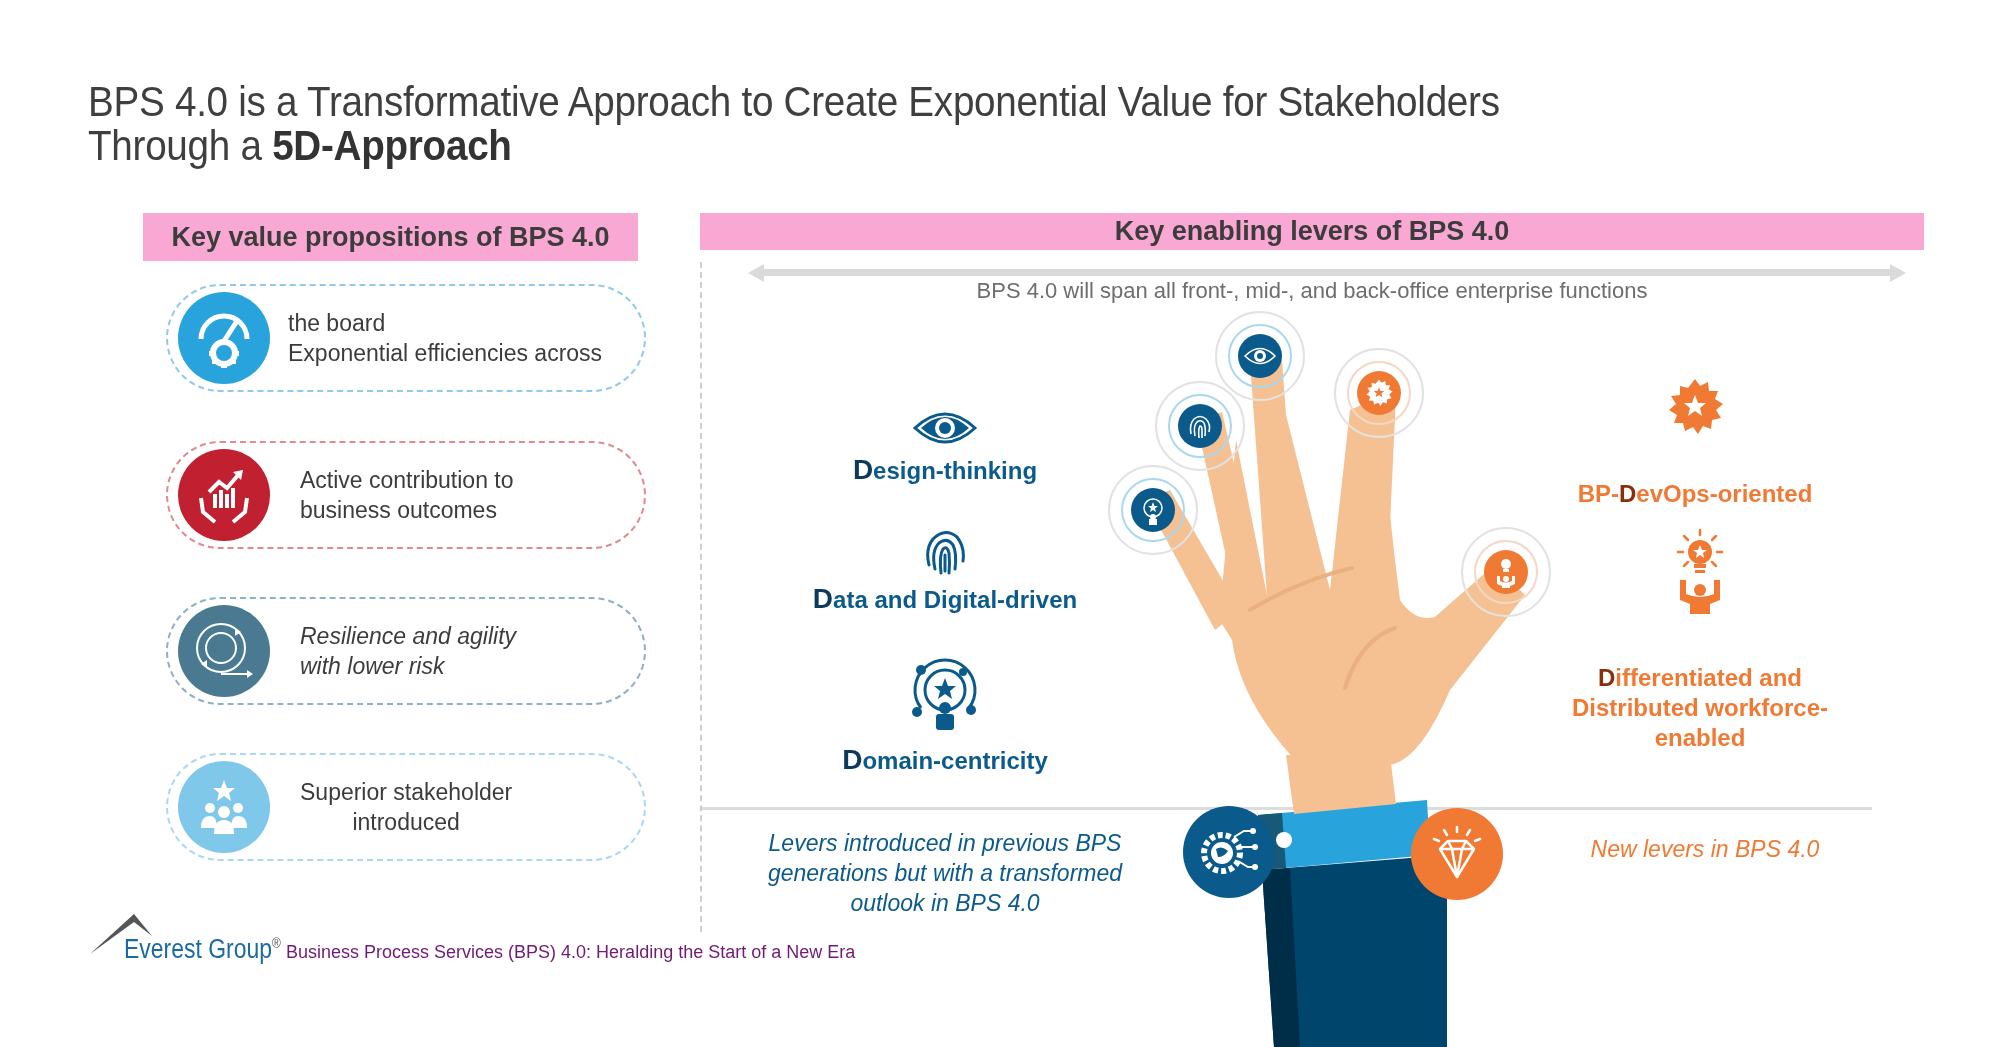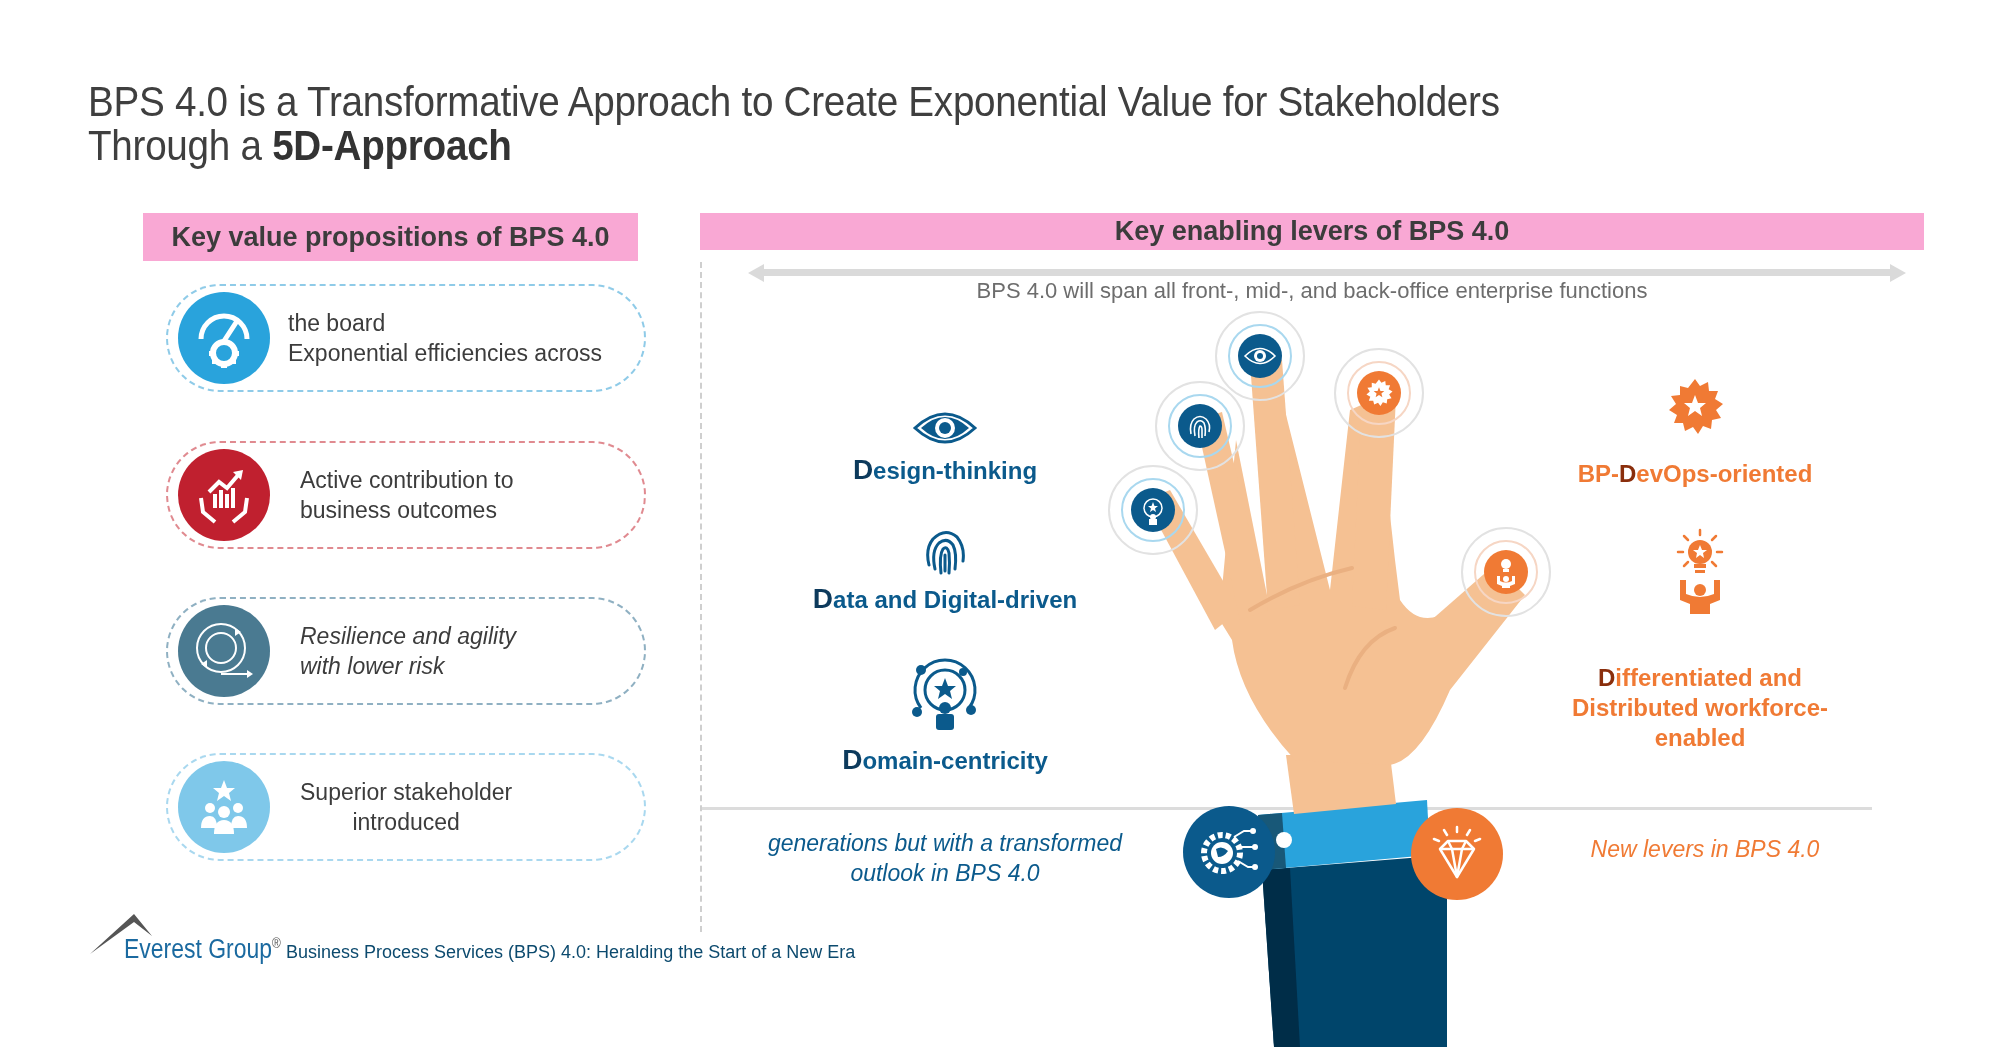--- a/index.html
+++ b/index.html
@@ -17,21 +17,21 @@
   .span-text{left:700px;top:278px;width:1224px;text-align:center;font-size:22px;color:#6d6d6d;}
   .lever-left{position:absolute;text-align:center;font-weight:bold;font-size:24px;color:#0b5a8c;}
   .lever-left .first{color:#0d3a5c;font-size:28px;}
   .lever-right{position:absolute;text-align:center;font-weight:bold;font-size:24px;color:#f07a34;line-height:30px;}
   .lever-right .first{color:#8a2e0c;}
   .legend-left{left:740px;top:828px;width:410px;text-align:center;font-style:italic;font-size:23px;line-height:30px;color:#0b5a8c;}
   .legend-right{left:1540px;top:836px;width:330px;text-align:center;font-style:italic;font-size:23px;color:#f07a34;}
   .footer{left:88px;top:912px;}
   .footer .brand{position:absolute;left:36px;top:22px;font-size:27px;color:#1b6aa0;white-space:nowrap;transform:scaleX(0.85);transform-origin:left top;}
   .footer .brand sup{font-size:14px;color:#555;}
-  .footer .caption{position:absolute;left:198px;top:30px;font-size:18px;color:#0c4a6e;white-space:nowrap;}
+  .footer .caption{position:absolute;left:198px;top:30px;font-size:18px;color:#701a75;white-space:nowrap;}
   .ring{position:absolute;border-radius:50%;box-sizing:border-box;}
 </style>
 </head>
 <body>
 
 <div class="abs title">
   <div>BPS 4.0 is a Transformative Approach to Create Exponential Value for Stakeholders</div>
   <div><span>Through a </span><b>5D-Approach</b></div>
 </div>
 
@@ -165,21 +165,21 @@
         </g>
       </svg></div>
   <div style="margin-top:8px;"><span class="first">D</span><span>omain-centricity</span></div>
 </div>
 
 <div class="lever-right" style="left:1540px;top:378px;width:310px;">
   <div><svg width="58" height="58" viewBox="0 0 58 58">
         <polygon fill="#f07a34" points="29,1 34,8 42,4 43,13 52,13 49,21 57,26 50,32 55,40 46,42 45,51 37,48 32,56 27,49 19,53 17,45 8,45 11,37 3,32 10,26 5,18 14,17 14,8 22,10"></polygon>
         <polygon fill="#fff" points="29,17 32,25 40,25 34,30 36,38 29,33 22,38 24,30 18,25 26,25"></polygon>
       </svg></div>
-  <div style="margin-top:16px;"><span>BP-</span><span class="first">D</span><span>evOps-oriented</span></div>
+  <div style="margin-top:36px;"><span>BP-</span><span class="first">D</span><span>evOps-oriented</span></div>
 </div>
 
 <div class="lever-right" style="left:1530px;top:528px;width:340px;">
   <div><svg width="52" height="88" viewBox="0 0 52 88">
         <g stroke="#f07a34" stroke-width="2.5" stroke-linecap="round">
           <line x1="26" y1="2" x2="26" y2="7"></line>
           <line x1="10" y1="8" x2="14" y2="12"></line>
           <line x1="42" y1="8" x2="38" y2="12"></line>
           <line x1="4" y1="24" x2="9" y2="24"></line>
           <line x1="43" y1="24" x2="48" y2="24"></line>
@@ -303,20 +303,21 @@
       </g>
       <g fill="none" stroke="#fff" stroke-width="2.5" stroke-linejoin="round">
         <polygon points="14,26 22,18 40,18 48,26 31,54"></polygon>
         <line x1="14" y1="26" x2="48" y2="26"></line>
         <polyline points="22,18 26,26 31,54 36,26 40,18"></polyline>
       </g>
     </svg>
   </div>
 
 <div class="abs legend-left">
+  <div>Levers introduced in previous BPS</div>
   <div>generations but with a transformed</div>
   <div>outlook in BPS 4.0</div>
 </div>
 <div class="abs legend-right">New levers in BPS 4.0</div>
 
 <div class="abs footer">
   <svg class="abs" style="left:0;top:0;" width="70" height="44" viewBox="0 0 70 44">
       <path d="M2 42 L46 2 L64 24 L46 10 Z" fill="#555"></path>
     </svg>
   <div class="brand"><span>Everest Group</span><sup>®</sup></div>

